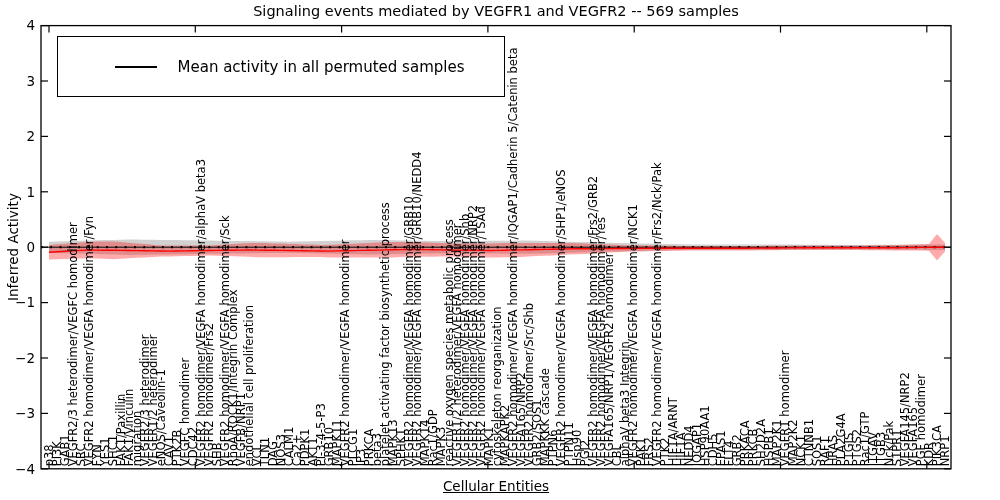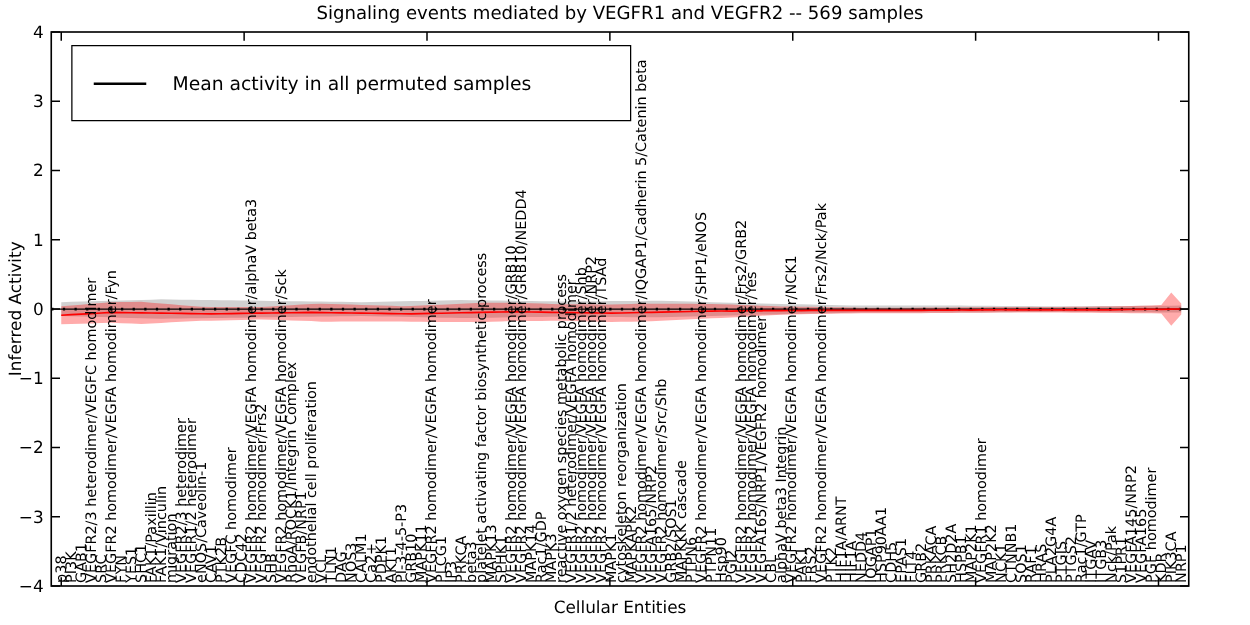--- a/index.html
+++ b/index.html
@@ -4,25 +4,25 @@
 <style>
   html,body{margin:0;padding:0;background:#ffffff;}
   body{width:1000px;height:500px;position:relative;overflow:hidden;
        font-family:"DejaVu Sans","Liberation Sans",sans-serif;color:#000;}
   .figure{position:absolute;inset:0;}
   .title{position:absolute;left:41px;top:3px;width:910px;text-align:center;
          font-size:14.5px;z-index:1;white-space:nowrap;}
   .ylabel{position:absolute;left:-87px;top:239px;width:200px;text-align:center;
           font-size:13.5px;transform:rotate(-90deg);z-index:1;}
   .xlabel{position:absolute;left:41px;top:478px;width:910px;text-align:center;
-          font-size:13.5px;z-index:1;}
+          font-size:13.5px;z-index:1;text-decoration:underline;}
   svg.plot{position:absolute;left:0;top:0;z-index:2;}
   .legend{position:absolute;left:57px;top:36px;width:446px;height:59px;
           background:#ffffff;border:1.5px solid #000;z-index:3;
-          display:flex;flex-direction:column;justify-content:space-evenly;}
+          display:flex;flex-direction:row;justify-content:space-evenly;}
   .legend-entry{display:flex;align-items:center;padding-left:17px;}
   .legend-swatch{width:42px;height:2px;background:#000;flex:0 0 auto;}
   .legend-label{margin-left:21px;font-size:15px;white-space:nowrap;}
 </style>
 </head>
 <body>
 
 <div class="figure">
   <div class="title">Signaling events mediated by VEGFR1 and VEGFR2 -- 569 samples</div>
   <div class="ylabel">Inferred Activity</div>

